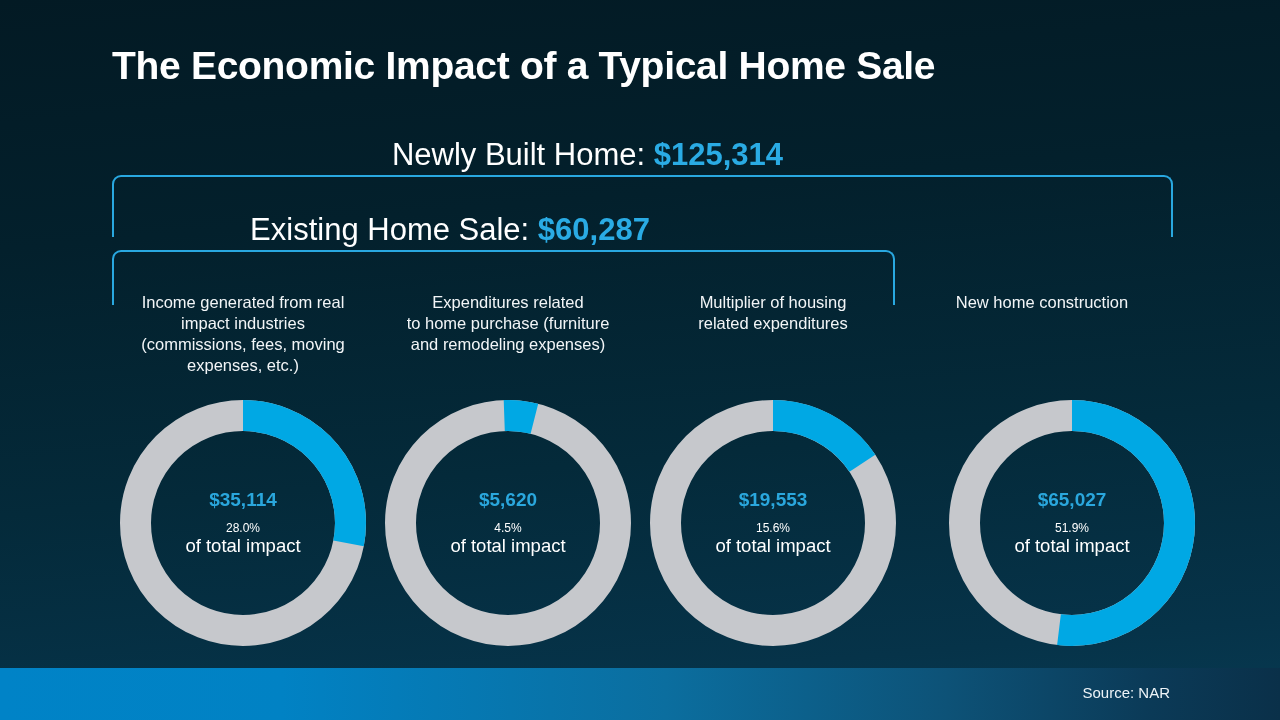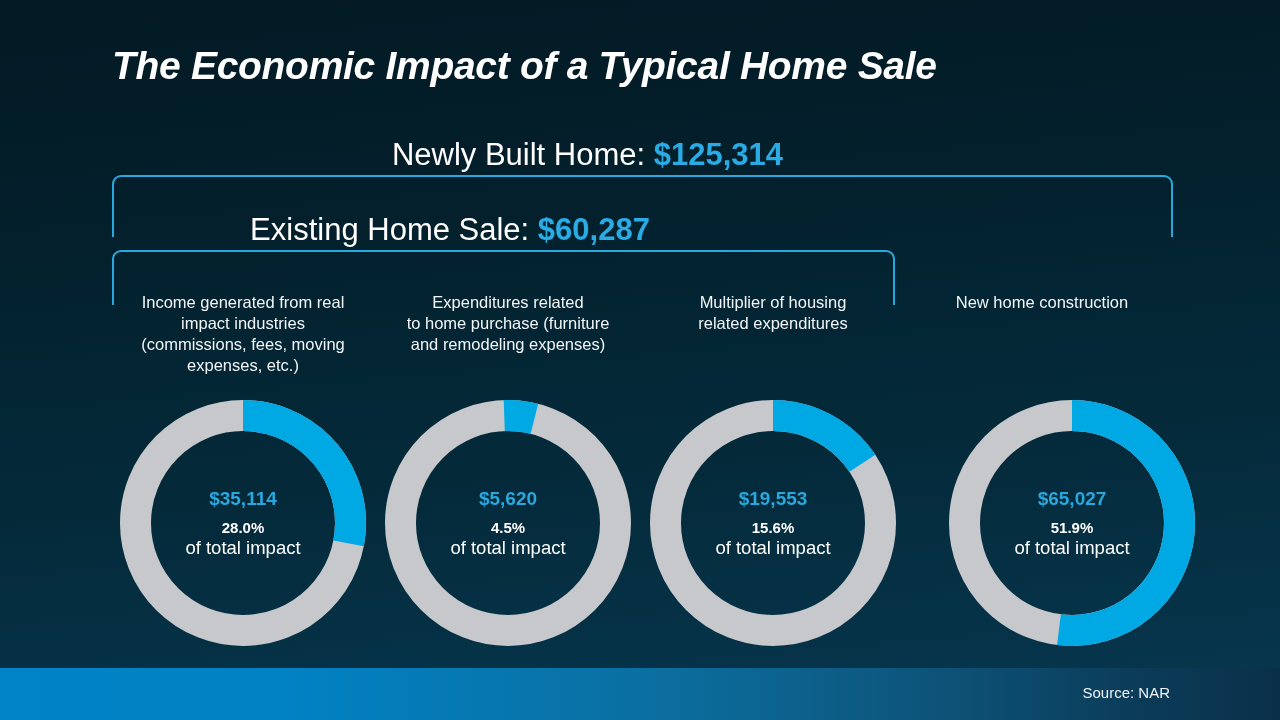--- a/index.html
+++ b/index.html
@@ -20,21 +20,20 @@
   
   #title {
     position: absolute;
     left: 112px;
     top: 44px;
     font-size: 39px;
     font-weight: bold;
     color: #ffffff;
     letter-spacing: -0.3px;
     white-space: nowrap;
-    font-style: italic;
   }
 
   
   .hdr-row {
     position: absolute;
     font-size: 31px;
     color: #ffffff;
     white-space: nowrap;
   }
   .hdr-row .amount {
@@ -124,23 +123,22 @@
     text-align: center;
     line-height: 1.18;
   }
   .d-amount {
     font-size: 19px;
     font-weight: bold;
     color: #2aa7dd;
     margin-bottom: 9px;
   }
   .d-pct {
-    font-size: 15px;
-    color: #ffffff;
-    font-weight: bold;
+    font-size: 12px;
+    color: #ffffff;
   }
   .d-sub {
     font-size: 18.5px;
     color: #ffffff;
   }
 
   
   #footer {
     position: absolute;
     left: 0;

